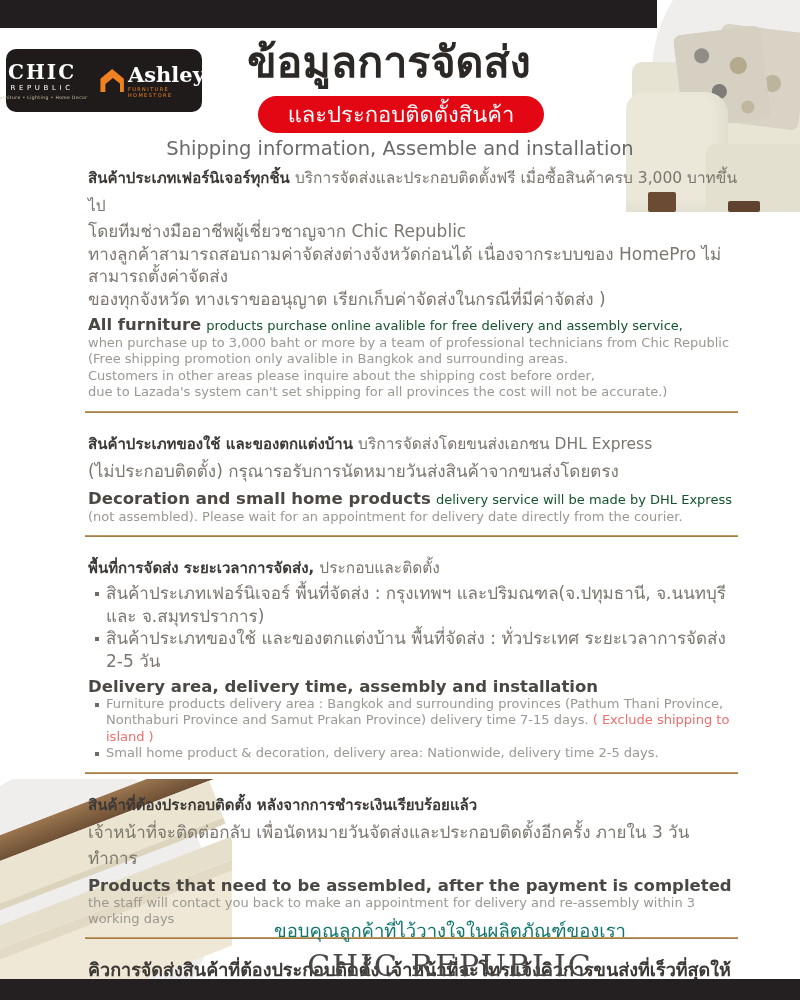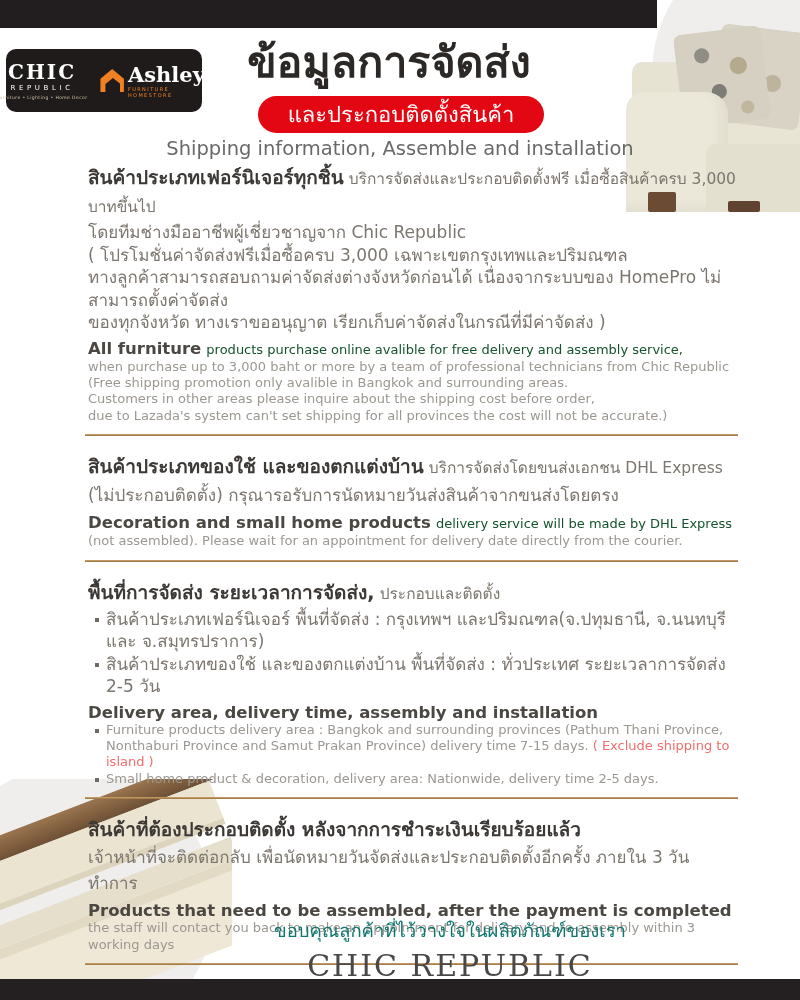--- a/index.html
+++ b/index.html
@@ -80,21 +80,21 @@
     font-size:22px; z-index:2; white-space:nowrap;
   }
   .subtitle {
     position:absolute; left:60px; top:137px; width:680px; text-align:center;
     font-size:19.5px; color:#68696b; z-index:2;
   }
 
   
   .content { position:absolute; left:88px; top:164px; width:650px; z-index:3; }
   .th-lead { line-height:27px; }
-  .th-bold { font-size:19px; font-weight:bold; color:#3c3835; }
+  .th-bold { font-size:15px; font-weight:bold; color:#3c3835; }
   .th-reg  { font-size:15.5px; color:#7c766e; }
   .th-line { font-size:17px; color:#7c766e; line-height:22.5px; }
   .en-lead { line-height:19px; margin-top:5px; }
   .en-bold { font-size:16.5px; font-weight:bold; color:#4b4742; }
   .en-reg  { font-size:13px; color:#14532d; }
   .en-line { font-size:13px; color:#9c9791; line-height:16.4px; }
   .divider { height:2px; background:linear-gradient(180deg,#cfa76f,#96703d); margin:10px 0 17px -3px; }
   .bullet-row { display:flex; }
   .bullet { flex:none; width:4px; height:4px; background:#6f6a63; margin:10px 7px 0 7px; }
   .bullet-cont { padding-left:18px; }
@@ -158,21 +158,20 @@
   <div class="subtitle">Shipping information, Assemble and installation</div>
 
   <div class="content">
 
     <div class="section">
       <div class="th-lead">
         <span class="th-bold">สินค้าประเภทเฟอร์นิเจอร์ทุกชิ้น</span>
         <span class="th-reg">บริการจัดส่งและประกอบติดตั้งฟรี เมื่อซื้อสินค้าครบ 3,000 บาทขึ้นไป</span>
       </div>
       <div class="th-line">โดยทีมช่างมืออาชีพผู้เชี่ยวชาญจาก Chic Republic</div>
-      <div class="th-line">( โปรโมชั่นค่าจัดส่งฟรีเมื่อซื้อครบ 3,000 เฉพาะเขตกรุงเทพและปริมณฑล</div>
       <div class="th-line">ทางลูกค้าสามารถสอบถามค่าจัดส่งต่างจังหวัดก่อนได้ เนื่องจากระบบของ HomePro ไม่สามารถตั้งค่าจัดส่ง</div>
       <div class="th-line">ของทุกจังหวัด ทางเราขออนุญาต เรียกเก็บค่าจัดส่งในกรณีที่มีค่าจัดส่ง )</div>
       <div class="en-lead">
         <span class="en-bold">All furniture</span>
         <span class="en-reg">products purchase online avalible for free delivery and assembly service,</span>
       </div>
       <div class="en-line">when purchase up to 3,000 baht or more by a team of professional technicians from Chic Republic</div>
       <div class="en-line">(Free shipping promotion only avalible in Bangkok and surrounding areas.</div>
       <div class="en-line">Customers in other areas please inquire about the shipping cost before order,</div>
       <div class="en-line">due to Lazada's system can't set shipping for all provinces the cost will not be accurate.)</div>

